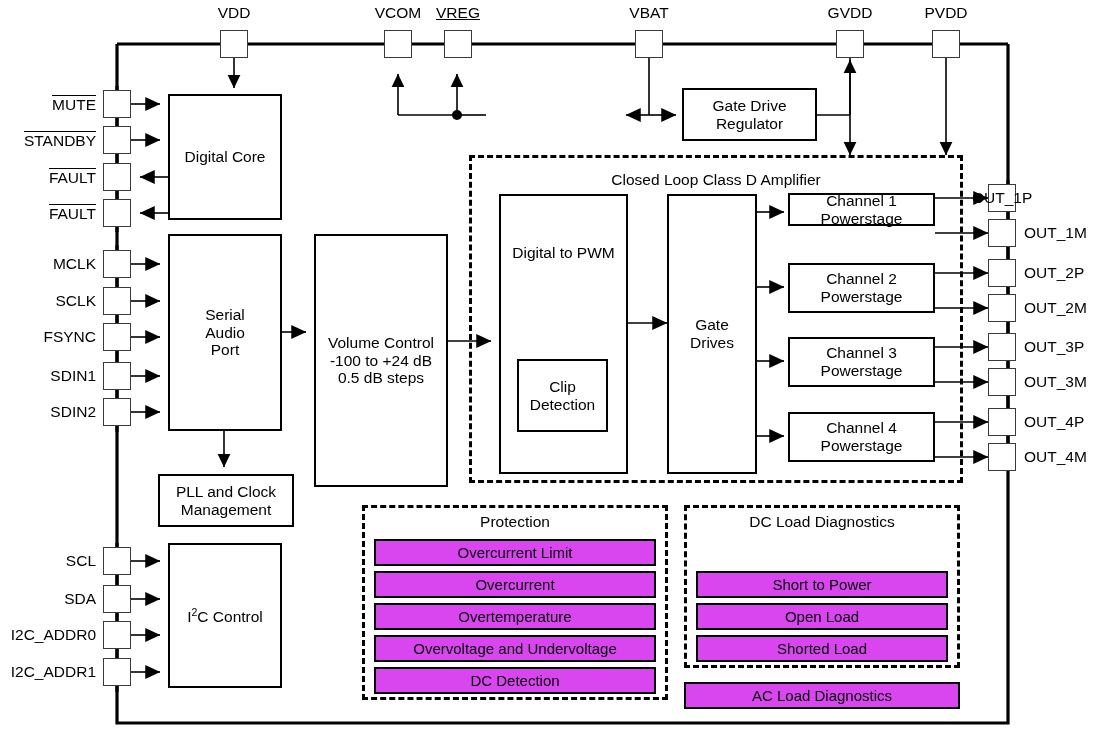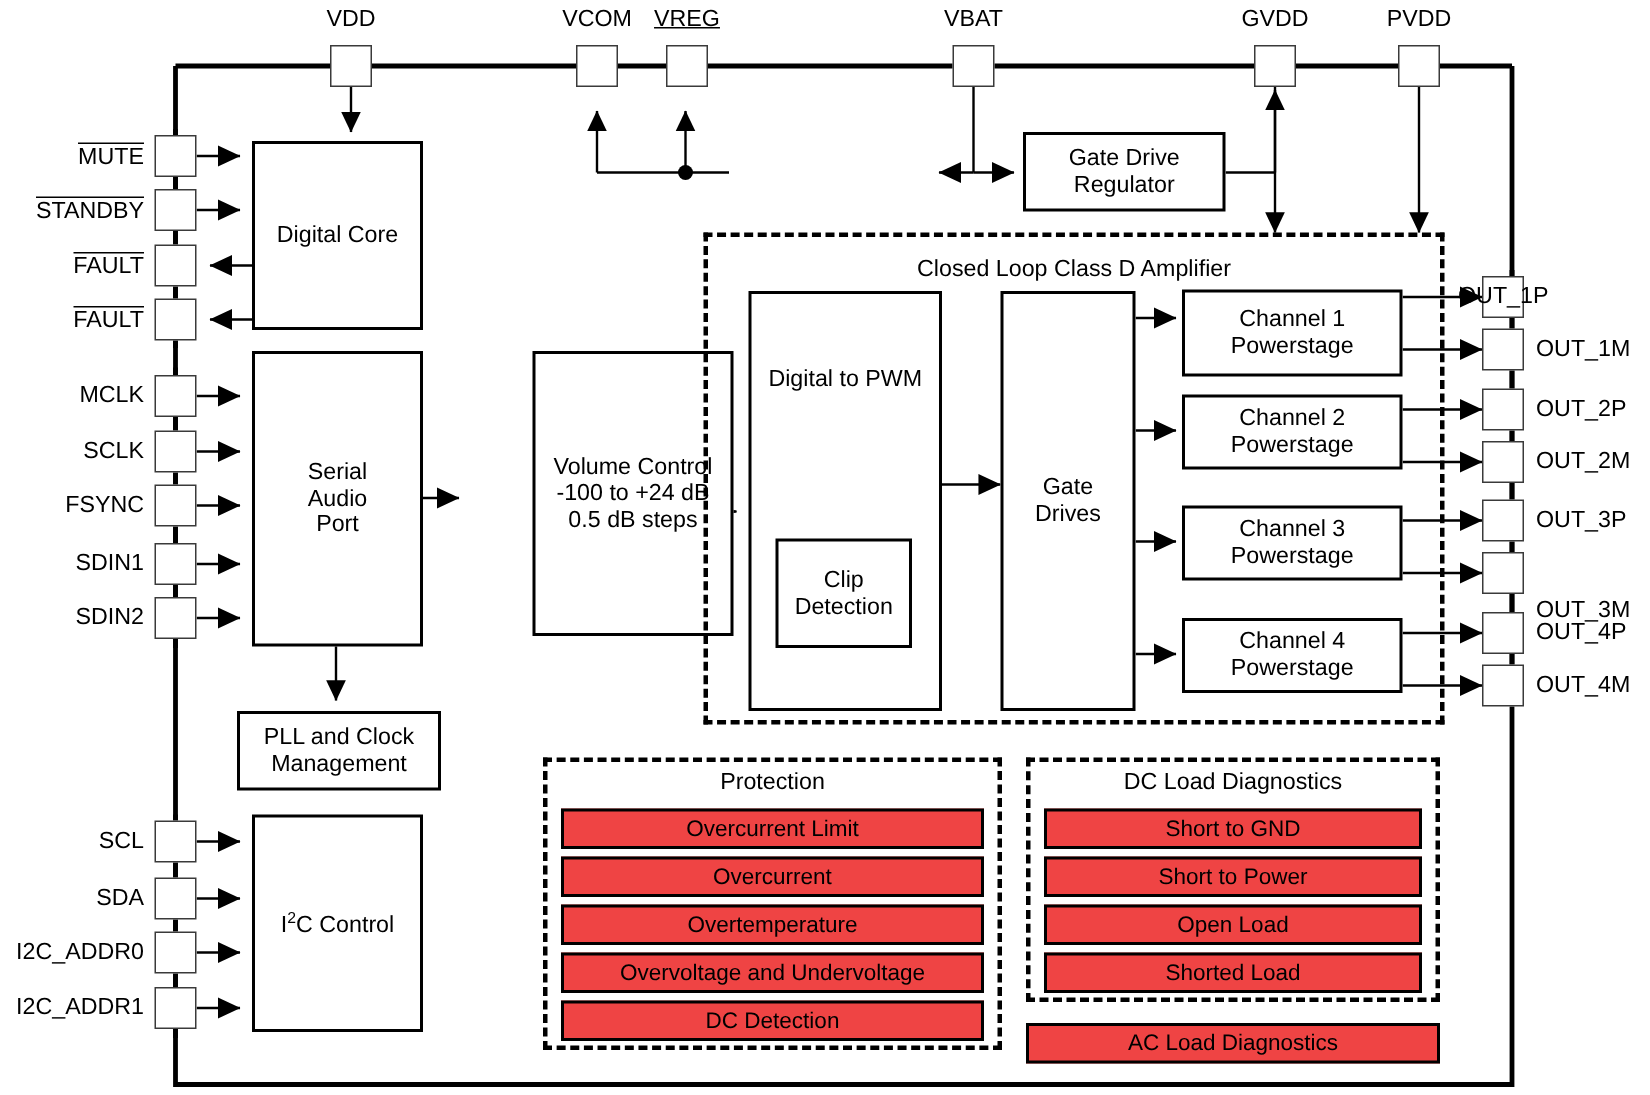--- a/index.html
+++ b/index.html
@@ -78,21 +78,21 @@
     position: absolute;
     font-size: 15.5px;
     text-align: center;
     white-space: nowrap;
   }
   
   .row {
     position: absolute;
     box-sizing: border-box;
     border: 2.5px solid #000;
-    background: #ef4444;
+    background: #d946ef;
     font-size: 15px;
     display: flex;
     align-items: center;
     justify-content: center;
     text-align: center;
   }
   .i2c sup { font-size: 0.68em; vertical-align: super; }
 </style>
 </head>
 <body>
@@ -248,35 +248,35 @@
   <div class="pin" style="left:988px; top:259px;"></div>
   <div class="plabel left" style="left:1024px; top:265px;">OUT_2P</div>
 
   <div class="pin" style="left:988px; top:294px;"></div>
   <div class="plabel left" style="left:1024px; top:300px;">OUT_2M</div>
 
   <div class="pin" style="left:988px; top:333px;"></div>
   <div class="plabel left" style="left:1024px; top:339px;">OUT_3P</div>
 
   <div class="pin" style="left:988px; top:368px;"></div>
-  <div class="plabel left" style="left:1024px; top:374px;margin-top:25px;">OUT_3M</div>
+  <div class="plabel left" style="left:1024px; top:374px;">OUT_3M</div>
 
   <div class="pin" style="left:988px; top:408px;"></div>
   <div class="plabel left" style="left:1024px; top:414px;">OUT_4P</div>
 
   <div class="pin" style="left:988px; top:443px;"></div>
   <div class="plabel left" style="left:1024px; top:449px;">OUT_4M</div>
 
   <div class="node blk" style="left:168px; top:94px; width:114px; height:126px;">Digital Core</div>
 
   <div class="node blk" style="left:168px; top:234px; width:114px; height:197px;">Serial
 Audio
 Port</div>
 
-  <div class="node blk" style="left:314px; top:234px; width:134px; height:190px;margin-left:41px;">Volume Control
+  <div class="node blk" style="left:314px; top:234px; width:134px; height:253px;">Volume Control
 -100 to +24 dB
 0.5 dB steps</div>
 
   <div class="node blk thin" style="left:158px; top:474px; width:136px; height:53px;">PLL and Clock
 Management</div>
 
   <div class="node blk i2c" style="left:168px; top:543px; width:114px; height:145px;"><span><span>I</span><sup>2</sup><span>C Control</span></span></div>
 
 
   <div class="node blk" style="left:682px; top:88px; width:135px; height:53px;">Gate Drive
@@ -286,41 +286,40 @@
   <div class="grouptitle" style="left:469px; top:171px; width:494px;">Closed Loop Class D Amplifier</div>
 
   <div class="node blk" style="left:499px; top:194px; width:129px; height:280px; align-items:flex-start; padding-top:48px;">Digital to PWM</div>
 
   <div class="node blk thin" style="left:517px; top:359px; width:91px; height:73px;">Clip
 Detection</div>
 
   <div class="node blk" style="left:667px; top:194px; width:90px; height:280px;">Gate
 Drives</div>
 
-  <div class="node blk" style="left:788px; top:193px; width:147px; height:58px;">Channel 1
+  <div class="node blk" style="left:788px; top:193px; width:147px; height:33px;">Channel 1
 Powerstage</div>
   <div class="node blk" style="left:788px; top:263px; width:147px; height:50px;">Channel 2
 Powerstage</div>
   <div class="node blk" style="left:788px; top:337px; width:147px; height:50px;">Channel 3
 Powerstage</div>
   <div class="node blk" style="left:788px; top:412px; width:147px; height:50px;">Channel 4
 Powerstage</div>
 
   <div class="dash" style="left:362px; top:505px; width:306px; height:195px;"></div>
   <div class="grouptitle" style="left:362px; top:513px; width:306px;">Protection</div>
 
   <div class="row" style="left:374px; top:539px; width:282px; height:27px;">Overcurrent Limit</div>
   <div class="row" style="left:374px; top:571px; width:282px; height:27px;">Overcurrent</div>
   <div class="row" style="left:374px; top:603px; width:282px; height:27px;">Overtemperature</div>
   <div class="row" style="left:374px; top:635px; width:282px; height:27px;">Overvoltage and Undervoltage</div>
   <div class="row" style="left:374px; top:667px; width:282px; height:27px;">DC Detection</div>
 
   <div class="dash" style="left:684px; top:505px; width:276px; height:163px;"></div>
   <div class="grouptitle" style="left:684px; top:513px; width:276px;">DC Load Diagnostics</div>
 
-  <div class="row" style="left:696px; top:539px; width:252px; height:27px;">Short to GND</div>
   <div class="row" style="left:696px; top:571px; width:252px; height:27px;">Short to Power</div>
   <div class="row" style="left:696px; top:603px; width:252px; height:27px;">Open Load</div>
   <div class="row" style="left:696px; top:635px; width:252px; height:27px;">Shorted Load</div>
 
   <div class="row" style="left:684px; top:682px; width:276px; height:27px;">AC Load Diagnostics</div>
 
 </div>
 
 </body></html>

